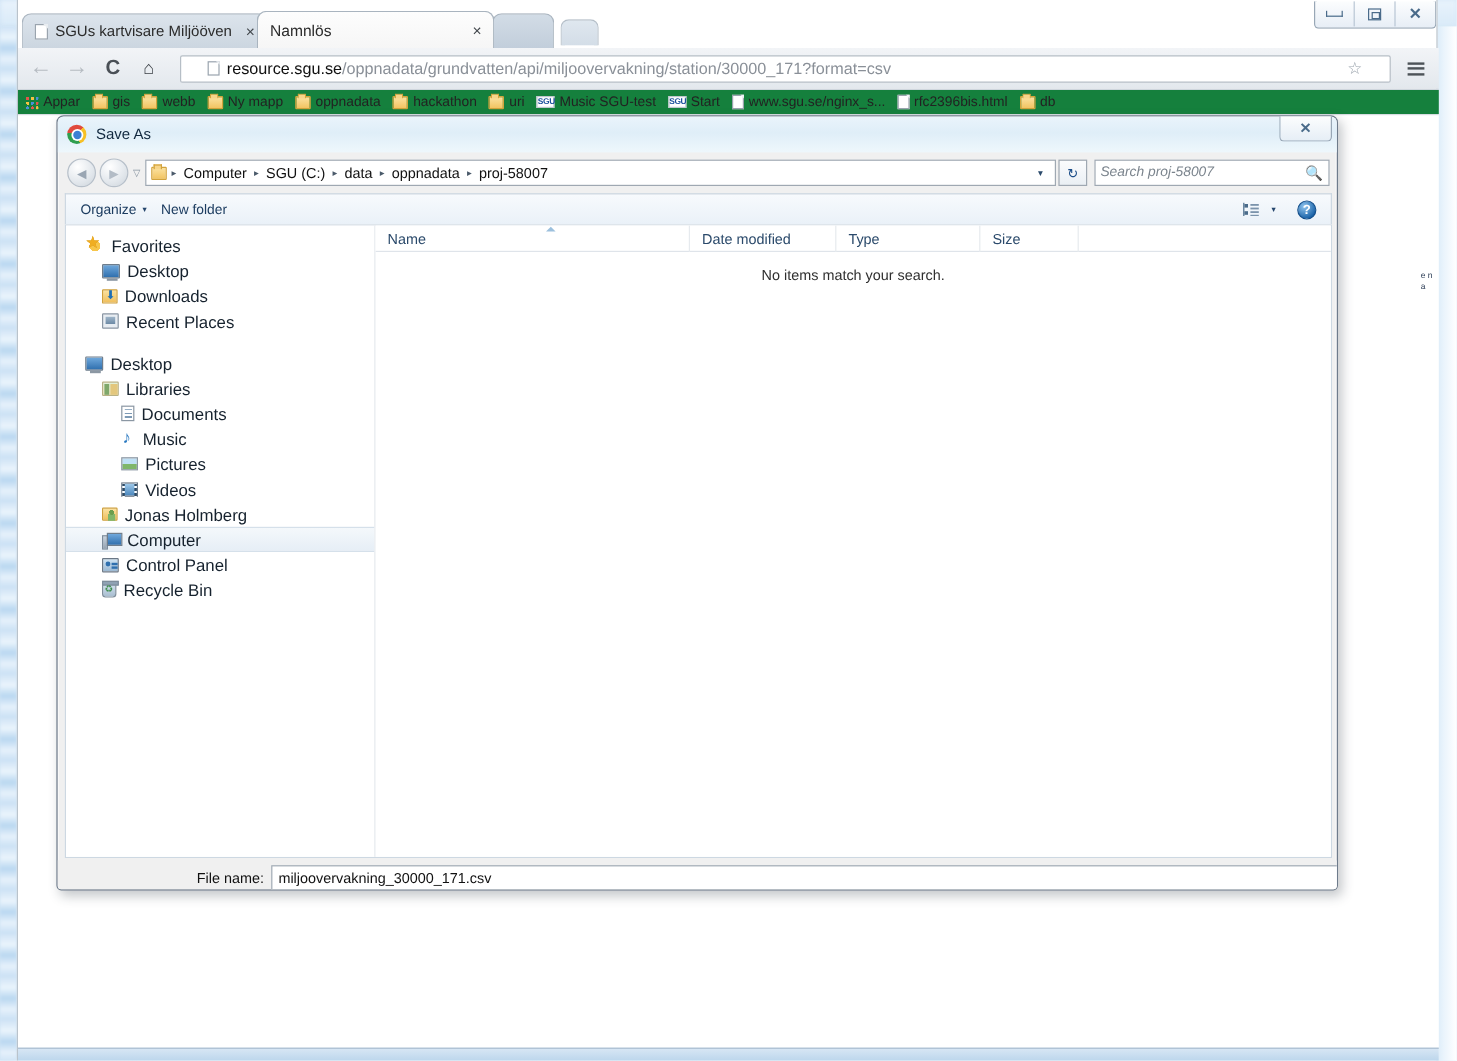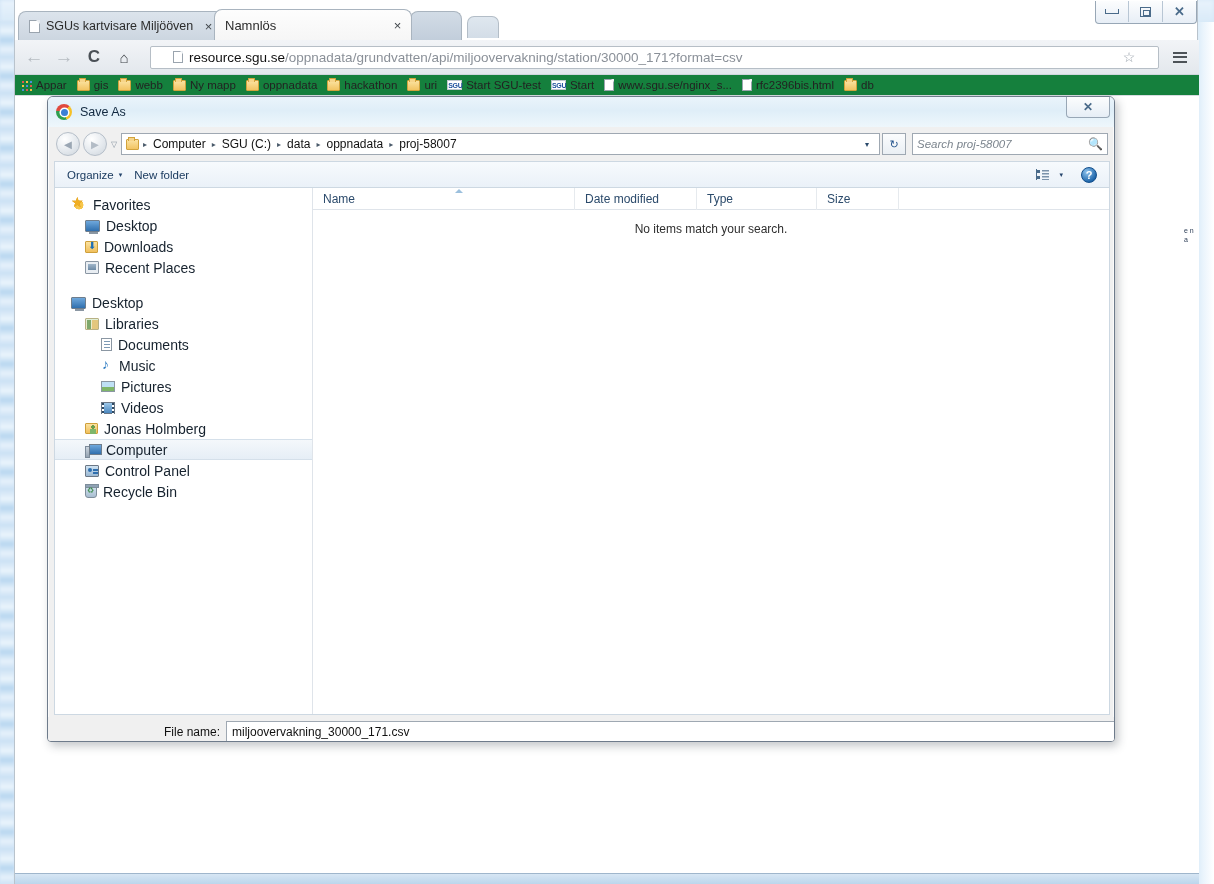--- a/index.html
+++ b/index.html
@@ -604,21 +604,21 @@
     <span class="bm">
       <span class="ico-folder"></span>
       <span class="bm-label">hackathon</span>
     </span>
     <span class="bm">
       <span class="ico-folder"></span>
       <span class="bm-label">uri</span>
     </span>
     <span class="bm">
       <span class="ico-sgu">SGU</span>
-      <span class="bm-label">Start SGU-test</span>
+      <span class="bm-label">Music SGU-test</span>
     </span>
     <span class="bm">
       <span class="ico-sgu">SGU</span>
       <span class="bm-label">Start</span>
     </span>
     <span class="bm">
       <span class="ico-page"></span>
       <span class="bm-label">www.sgu.se/nginx_s...</span>
     </span>
     <span class="bm">

